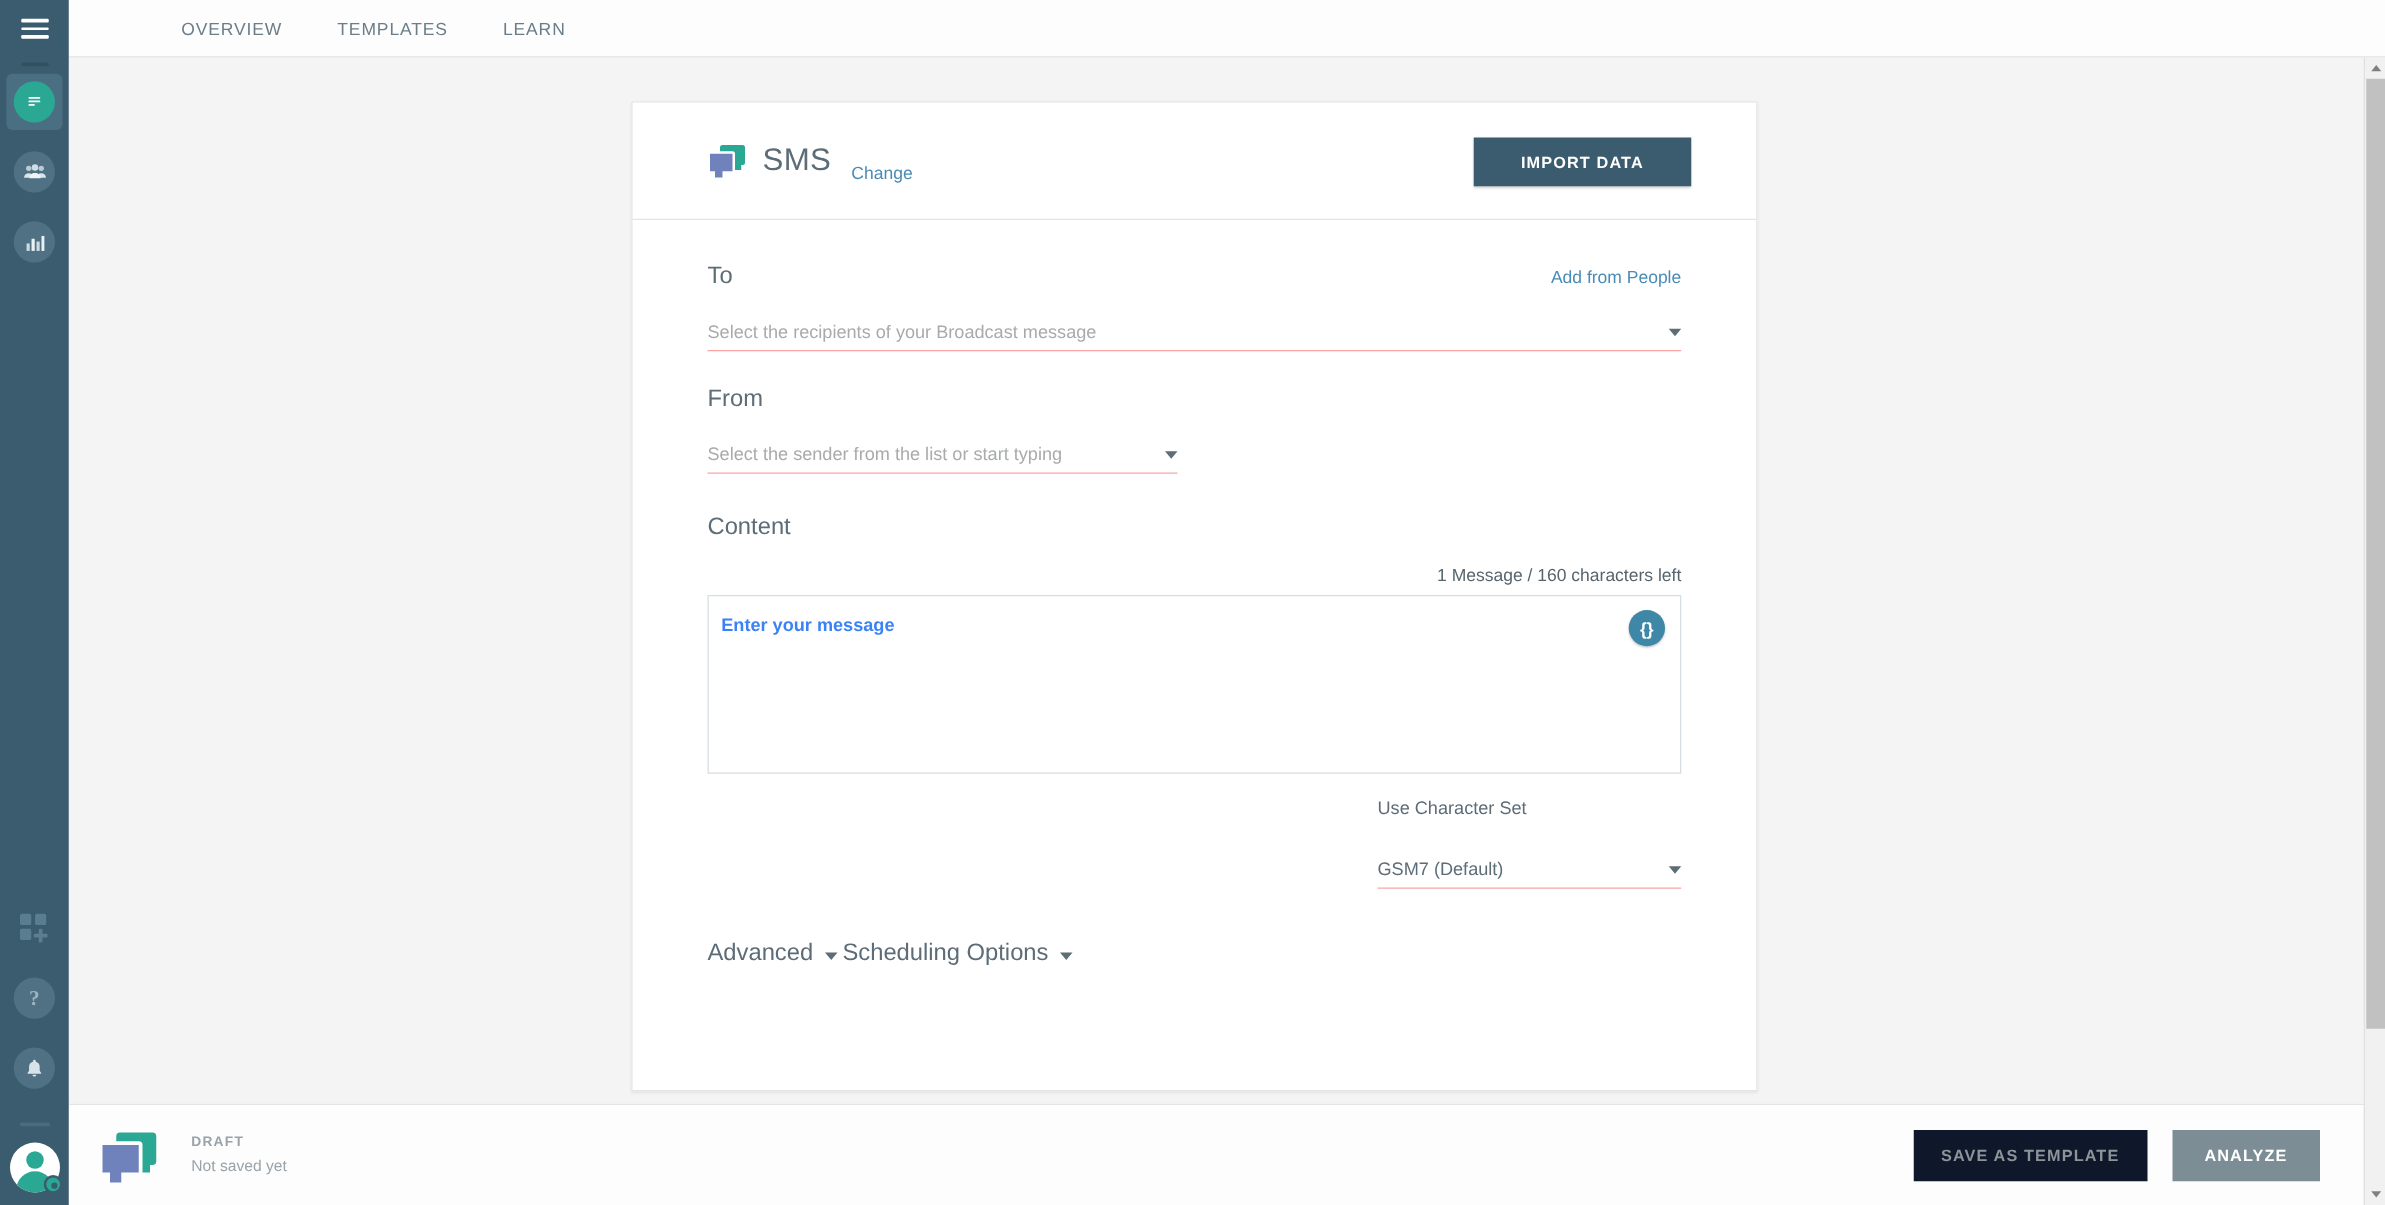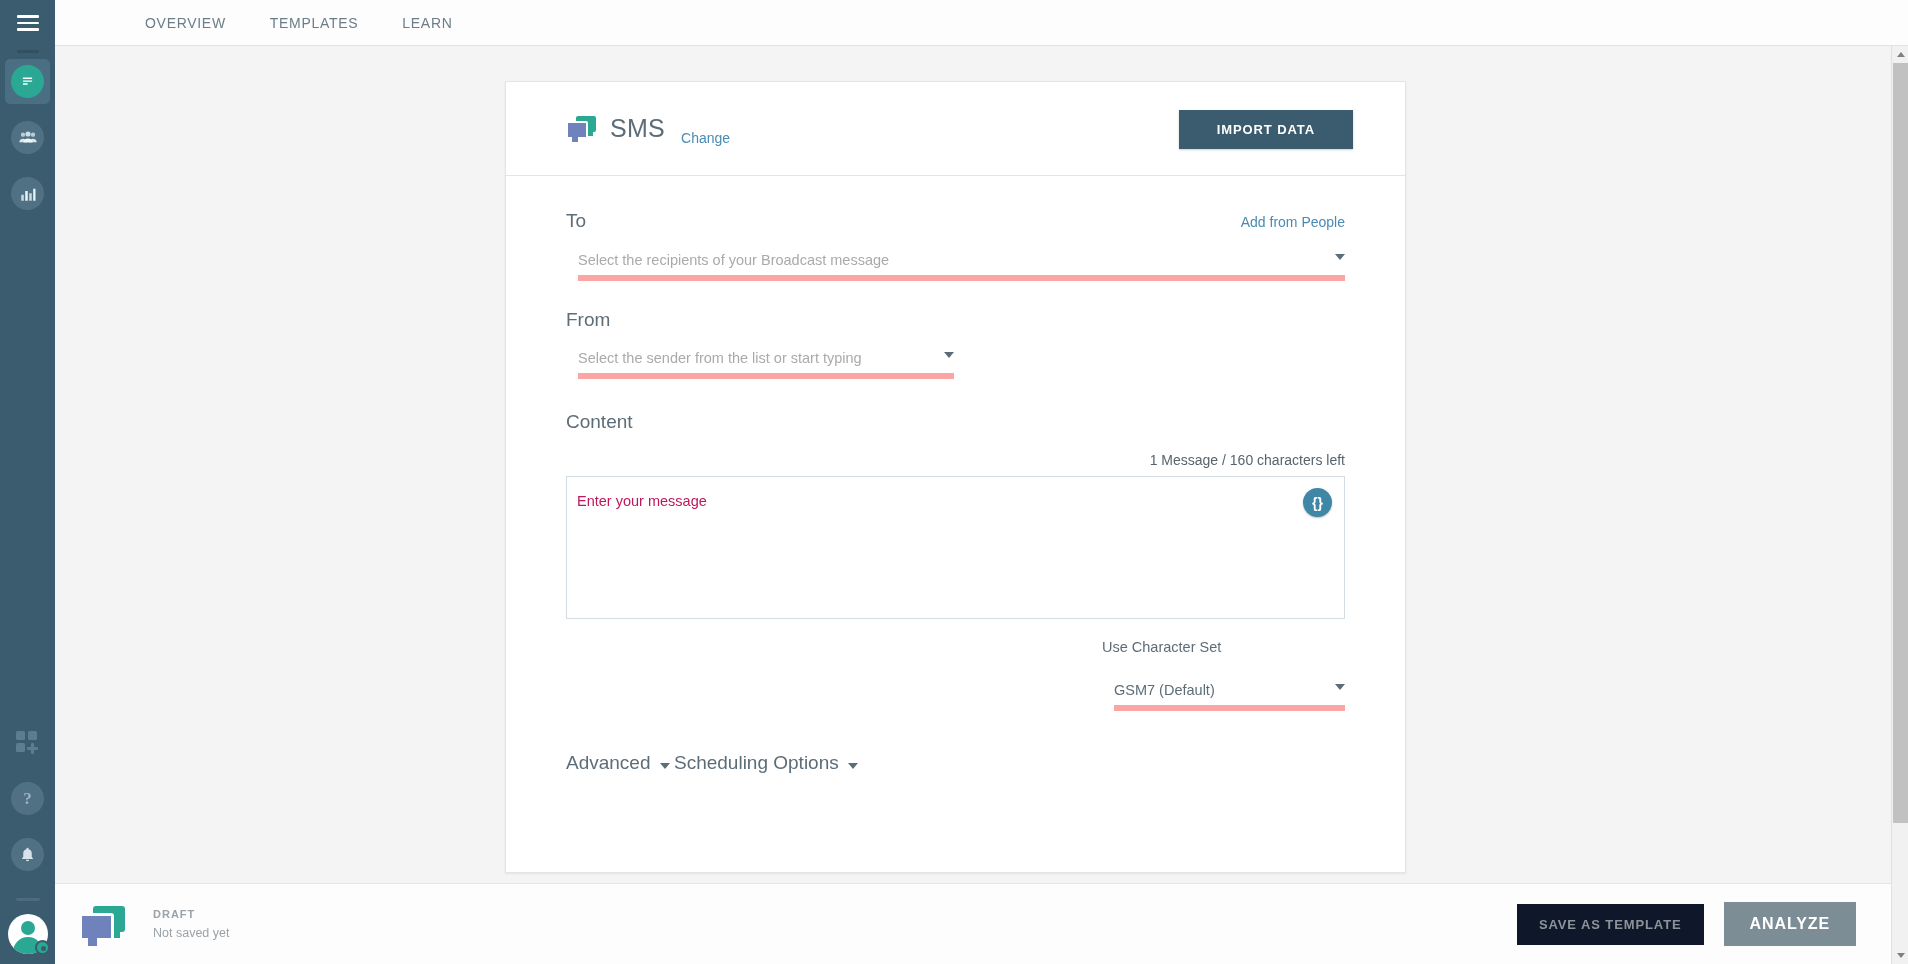--- a/index.html
+++ b/index.html
@@ -89,36 +89,36 @@
     padding: 12px 38px; cursor: pointer; font-family: "Liberation Sans", sans-serif;
     box-shadow: 0 1px 2px rgba(0,0,0,.2);
   }
 
   #cardbody { padding: 0 60px; position: relative; }
   .fieldlabel { font-size: 19px; color: #5d6d78; font-weight: 400; }
   .row-head { display: flex; align-items: baseline; justify-content: space-between; }
   .link-blue { font-size: 14px; color: #4a8bb5; cursor: pointer; }
 
   .underline-field {
-    position: relative; border-bottom: 6px solid #fca5a5; height: 31px;
-    display: flex; align-items: center; margin-left: 12px;
+    position: relative; border-bottom: 1px solid #fca5a5; height: 31px;
+    display: flex; align-items: flex-end;
   }
   .underline-field .ph {
     font-size: 14.5px; color: #a8aaac; padding-bottom: 6px; flex: 1 1 auto;
   }
   .caret {
     width: 0; height: 0; border-left: 5.5px solid transparent; border-right: 5.5px solid transparent;
     border-top: 6px solid #5d6d78; margin-bottom: 11px; flex: 0 0 auto;
   }
 
   .charcount { font-size: 14px; color: #57646d; text-align: right; }
   #msgbox {
     border: 1px solid #d4dde2; height: 143px; position: relative; background: #fff;
   }
-  #msgbox .ph { font-size: 14.5px; color: #be185d; padding: 16px 0 0 10px; }
+  #msgbox .ph { font-size: 14.5px; color: #3b82f6; padding: 16px 0 0 10px; font-weight: bold; }
   #mergebtn {
     position: absolute; right: 12px; top: 11px; width: 29px; height: 29px; border-radius: 50%;
     background: #3f87a6; color: #ffffff; font-size: 14px; font-weight: bold;
     display: flex; align-items: center; justify-content: center; cursor: pointer;
     box-shadow: 0 1px 2px rgba(0,0,0,.25);
   }
   .charset-wrap { width: 243px; margin-left: auto; margin-top: 20px; }
   .charset-label { font-size: 14.5px; color: #5d6d78; margin-bottom: 25px; }
   .charset-val { font-size: 14.5px; color: #5d6d78; padding-bottom: 6px; flex: 1 1 auto; }
   .collapsible { font-size: 19px; color: #5d6d78; display: inline-flex; align-items: baseline; cursor: pointer; }
@@ -141,21 +141,21 @@
     font-size: 25px; color: #b4b8bb; border-bottom: 1px solid #d6d6d6;
     width: 264px; padding: 2px 0 4px 0; margin-top: 2px; cursor: text;
   }
   .bb-saved { font-size: 12.5px; color: #9aa3a9; margin-top: 6px; }
   .bb-right { margin-left: auto; margin-right: 52px; display: flex; align-items: center; gap: 20px; }
   .btn-ghost {
     background: #0f172a; color: #8d9499; border: none; font-size: 13px; font-weight: bold;
     letter-spacing: .9px; padding: 13px 22px; cursor: pointer; font-family: "Liberation Sans", sans-serif;
   }
   .btn-primary {
-    background: #7c8d96; color: #ffffff; border: none; font-size: 16px; font-weight: bold;
+    background: #7c8d96; color: #ffffff; border: none; font-size: 13px; font-weight: bold;
     letter-spacing: .9px; padding: 13px 26px; cursor: pointer; font-family: "Liberation Sans", sans-serif;
   }
 
   
   #scrollbar {
     position: absolute; right: 0; top: 46px; width: 17px; height: 918px;
     background: #f1f1f1; border-left: 1px solid #e0e0e0; z-index: 50;
   }
   .sb-arrow { width: 17px; height: 17px; display: flex; align-items: center; justify-content: center; cursor: pointer; }
   .sb-arrow i { width: 0; height: 0; border-left: 4px solid transparent; border-right: 4px solid transparent; }

